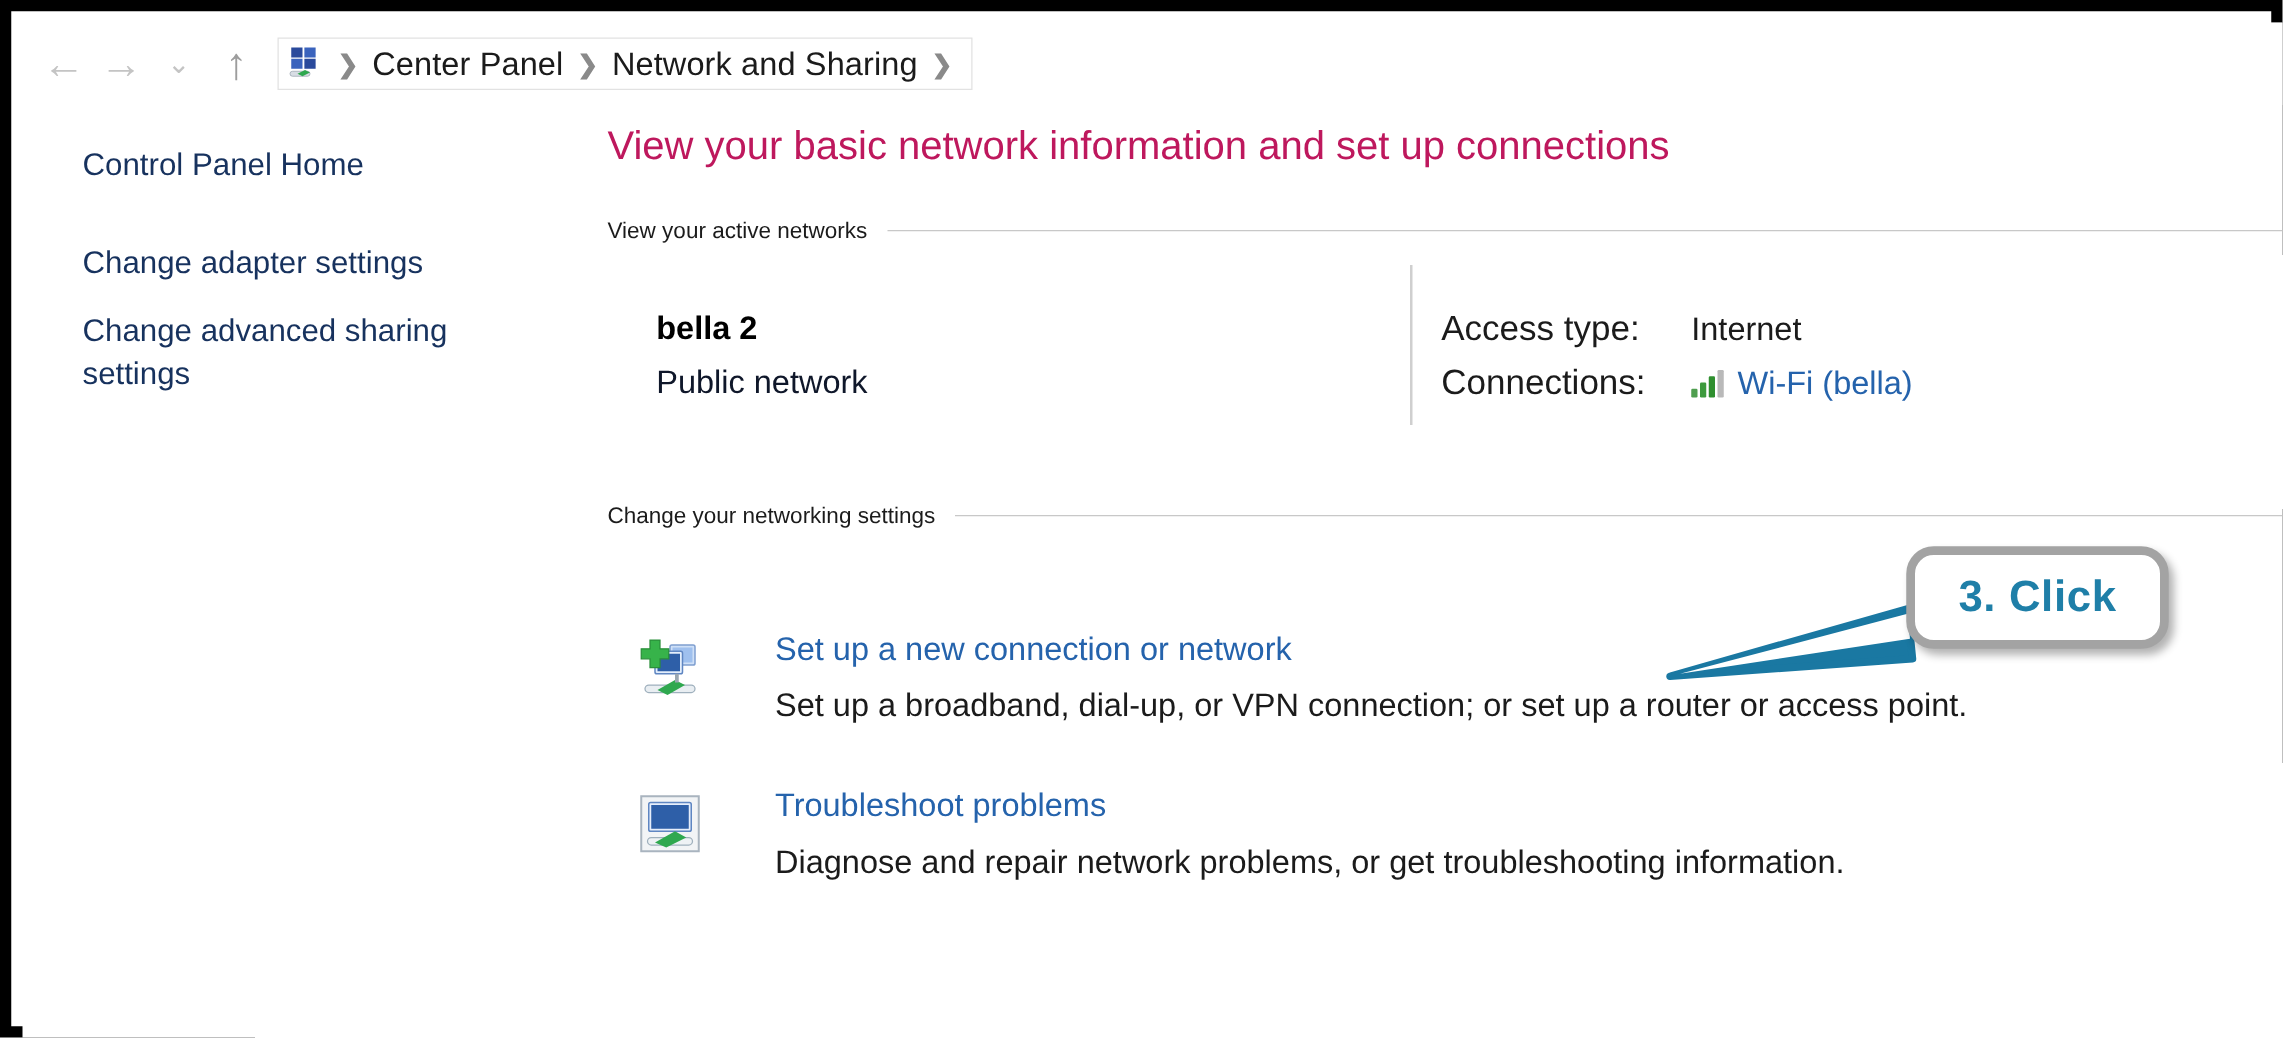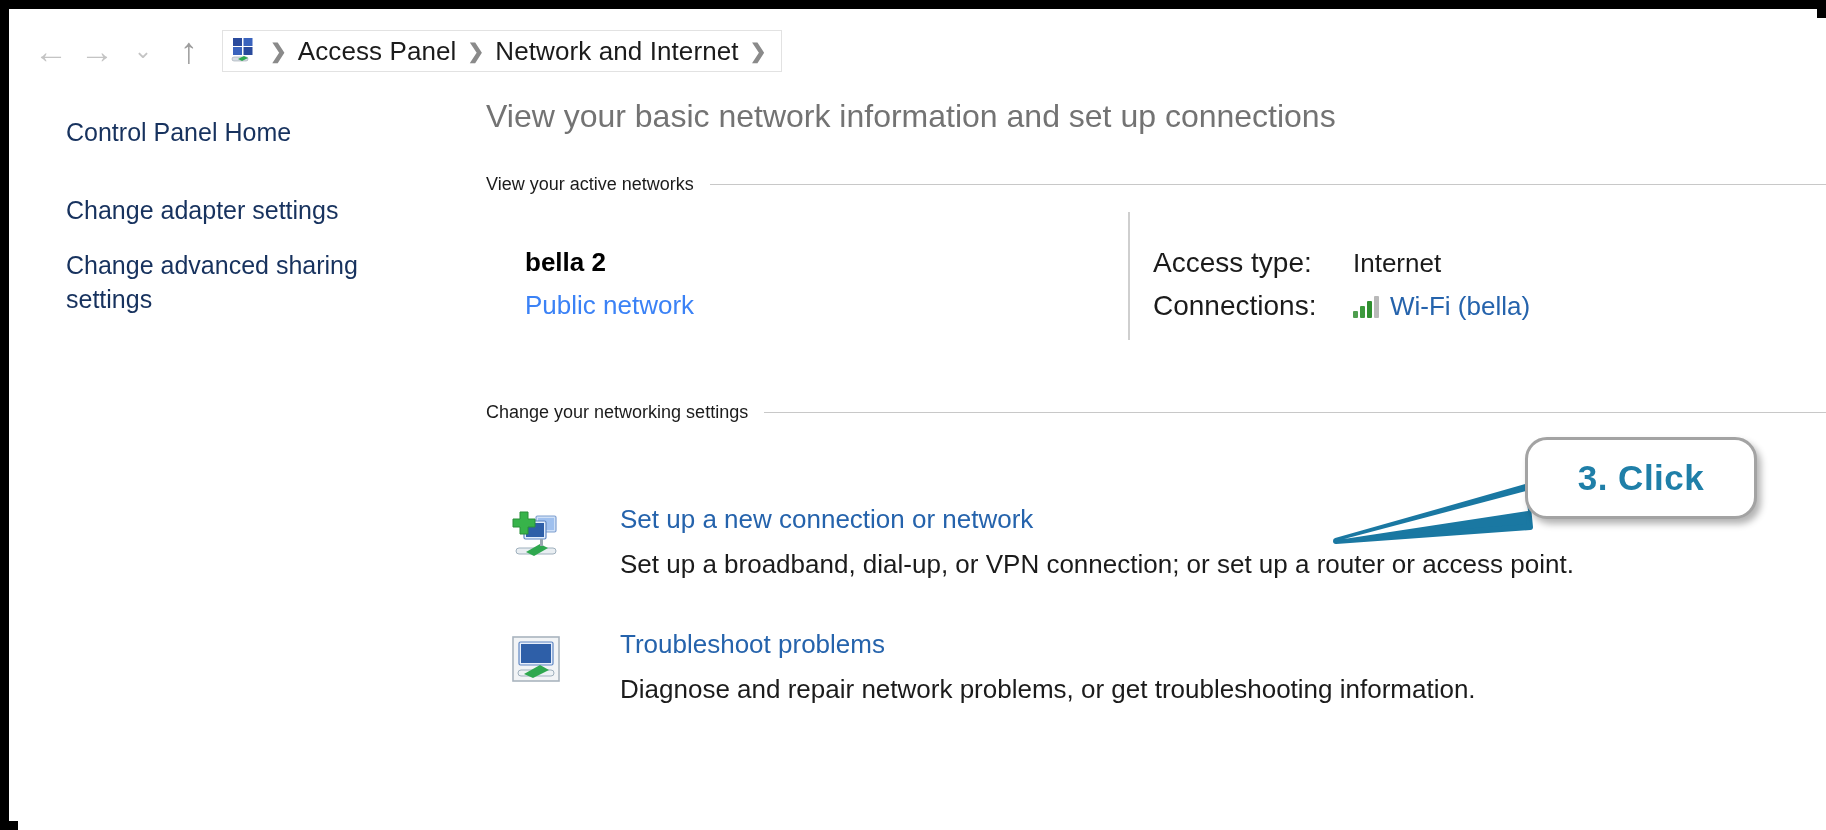--- a/index.html
+++ b/index.html
@@ -116,21 +116,21 @@
     left: 455px; top: 66px;
     width: 1353px;
     height: 746px;
   }
 
   #main-title {
     position: absolute;
     left: 13px;
     top: 14px;
     font-size: 32px;
-    color: #737373;
+    color: #be185d;
     white-space: nowrap;
   }
 
   
   .section-head {
     position: absolute;
     left: 13px;
     right: 0;
     display: flex;
     align-items: center;
@@ -158,21 +158,21 @@
     font-size: 26px;
     font-weight: bold;
     color: #000000;
     white-space: nowrap;
   }
   #net-type {
     position: absolute;
     left: 52px;
     top: 206px;
     font-size: 26px;
-    color: #3b82f6;
+    color: #0f172a;
     white-space: nowrap;
   }
   #net-divider {
     position: absolute;
     left: 655px;
     top: 128px;
     width: 2px;
     height: 128px;
     background: #cfcfcf;
   }
@@ -252,24 +252,24 @@
     position: absolute;
     left: 1052px;
     top: 353px;
     width: 220px;
     height: 82px;
     pointer-events: none;
   }
   #callout-box {
     position: absolute;
     left: 0; top: 0;
-    width: 232px;
+    width: 210px;
     height: 82px;
     box-sizing: border-box;
-    border: 3px solid #a3a3a3;
+    border: 7px solid #a3a3a3;
     border-radius: 22px;
     background: #ffffff;
     display: flex;
     align-items: center;
     justify-content: center;
     box-shadow: 4px 5px 7px rgba(0,0,0,.30);
     text-align: center;
   }
   #callout-text {
     font-size: 35px;
@@ -313,23 +313,23 @@
           <svg width="30" height="30" viewBox="0 0 30 30" aria-hidden="true">
             <rect x="4" y="2" width="9" height="8" fill="#2a4a9c"></rect>
             <rect x="14.5" y="2" width="9" height="8" fill="#3a63bd"></rect>
             <rect x="4" y="11" width="9" height="8" fill="#3a63bd"></rect>
             <rect x="14.5" y="11" width="9" height="8" fill="#2a4a9c"></rect>
             <rect x="3" y="21" width="16" height="4" rx="2" fill="#d8dde4" stroke="#9aa4af" stroke-width="0.6"></rect>
             <path d="M9 23 L15 20 L19 22 L13 25 Z" fill="#2fa84f"></path>
           </svg>
         </span>
         <span class="crumb-sep">❯</span>
-        <span class="crumb">Access Panel</span>
+        <span class="crumb">Center Panel</span>
         <span class="crumb-sep">❯</span>
-        <span class="crumb">Network and Internet</span>
+        <span class="crumb">Network and Sharing</span>
         <span class="crumb-sep">❯</span>
       </div>
     </div>
 
     <div id="left-pane">
       <div class="side-link" id="side-home">Control Panel Home</div>
       <div class="side-link" id="side-adapter">Change adapter settings</div>
       <div class="side-link" id="side-advanced">Change advanced sharing settings</div>
     </div>
 

